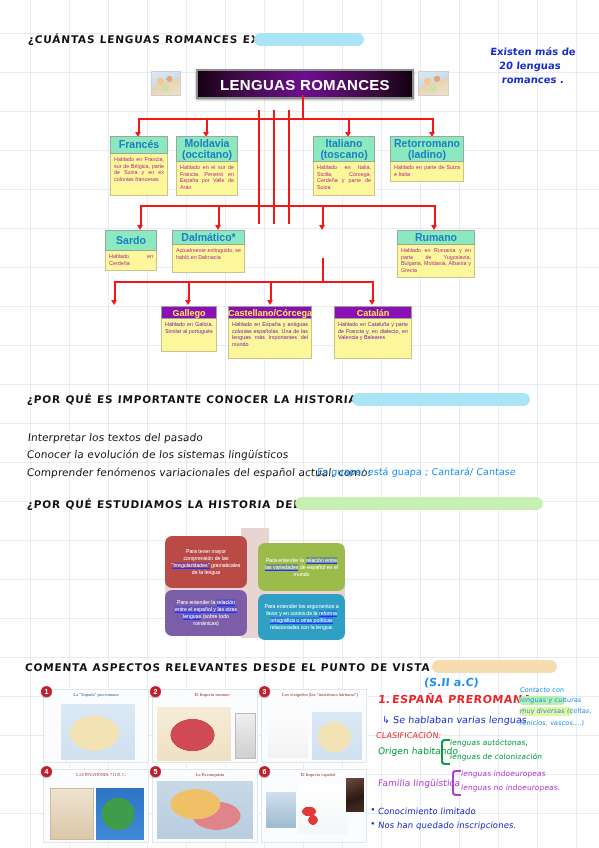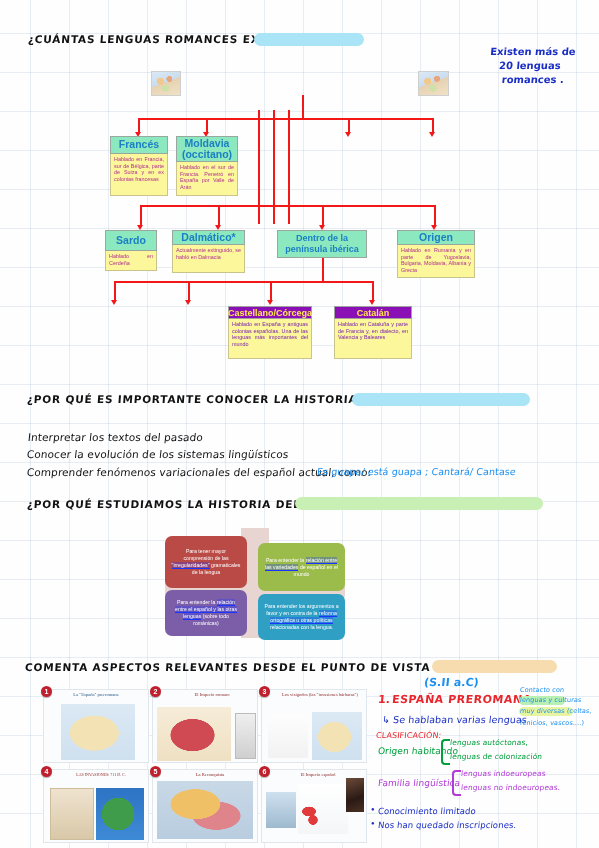--- a/index.html
+++ b/index.html
@@ -143,20 +143,21 @@
   <div class="hl" style="left:254px;top:33px;width:110px;background:#a9e4f7;"></div>
 
   <div class="abs dkblue-ink" style="left:489px;top:45px;font-family:'DejaVu Sans',sans-serif;font-size:10px;font-weight:bold;line-height:14px;transform:skewX(-5deg);">
     <div>Existen más de</div>
     <div style="margin-left:10px">20 lenguas</div>
     <div style="margin-left:14px">romances .</div>
   </div>
 
   <div class="abs mapthumb" style="left:151px;top:71px;width:28px;height:23px;"></div>
   <div class="abs mapthumb" style="left:418px;top:71px;width:29px;height:23px;"></div>
+  <div class="abs titlebox" style="left:196px;top:69px;width:214px;height:26px;">LENGUAS ROMANCES</div>
 
   <div class="ln" style="left:302px;top:95px;width:2px;height:24px;"></div>
 
   <div class="ln" style="left:138px;top:118px;width:296px;height:2px;"></div>
 
   <div class="ln" style="left:138px;top:118px;width:2px;height:16px;"></div>
   <div class="arw" style="left:135px;top:132px;"></div>
   <div class="ln" style="left:206px;top:118px;width:2px;height:16px;"></div>
   <div class="arw" style="left:203px;top:132px;"></div>
   <div class="ln" style="left:348px;top:118px;width:2px;height:16px;"></div>
@@ -189,37 +190,46 @@
   <div class="arw" style="left:369px;top:300px;"></div>
 
   <div class="node" style="left:110px;top:136px;width:58px;">
     <div class="head" style="height:18px;display:flex;align-items:center;justify-content:center">Francés</div>
     <div class="body" style="height:42px">Hablado en Francia, sur de Bélgica, parte de Suiza y en ex colonias francesas</div>
   </div>
   <div class="node" style="left:176px;top:136px;width:62px;">
     <div class="head" style="height:26px;display:flex;align-items:center;justify-content:center">Moldavia (occitano)</div>
     <div class="body" style="height:34px">Hablado en el sur de Francia. Penetró en España por Valle de Arán</div>
   </div>
+  <div class="node" style="left:313px;top:136px;width:62px;">
+    <div class="head" style="height:26px;display:flex;align-items:center;justify-content:center">Italiano (toscano)</div>
+    <div class="body" style="height:34px">Hablado en Italia, Sicilia, Córcega, Cerdeña y parte de Suiza</div>
+  </div>
+  <div class="node" style="left:390px;top:136px;width:74px;">
+    <div class="head" style="height:26px;display:flex;align-items:center;justify-content:center">Retorromano (ladino)</div>
+    <div class="body" style="height:20px">Hablado en parte de Suiza e Italia</div>
+  </div>
 
   <div class="node" style="left:105px;top:230px;width:52px;">
     <div class="head" style="height:21px;display:flex;align-items:center;justify-content:center">Sardo</div>
     <div class="body" style="height:20px">Hablado en Cerdeña</div>
   </div>
   <div class="node" style="left:172px;top:230px;width:73px;">
     <div class="head" style="height:15px;display:flex;align-items:center;justify-content:center">Dalmático*</div>
     <div class="body" style="height:28px">Actualmente extinguido, se habló en Dalmacia</div>
   </div>
-  <div class="node plain" style="left:277px;top:230px;width:90px;">
-    <div class="head" style="height:28px;display:flex;align-items:center;justify-content:center;font-size:9px;line-height:11px">Dentro de la península ibérica</div>
-  </div>
   <div class="node" style="left:397px;top:230px;width:78px;">
-    <div class="head" style="height:15px;display:flex;align-items:center;justify-content:center">Origen</div>
+    <div class="head" style="height:15px;display:flex;align-items:center;justify-content:center">Rumano</div>
     <div class="body" style="height:33px">Hablado en Rumania y en parte de Yugoslavia, Bulgaria, Moldavia, Albania y Grecia</div>
   </div>
 
+  <div class="node" style="left:161px;top:306px;width:56px;">
+    <div class="head purple" style="height:13px;display:flex;align-items:center;justify-content:center">Gallego</div>
+    <div class="body violet" style="height:33px">Hablado en Galicia. Similar al portugués</div>
+  </div>
   <div class="node" style="left:228px;top:306px;width:84px;">
     <div class="head purple" style="height:13px;display:flex;align-items:center;justify-content:center">Castellano/Córcega</div>
     <div class="body violet" style="height:40px">Hablado en España y antiguas colonias españolas. Una de las lenguas más importantes del mundo</div>
   </div>
   <div class="node" style="left:334px;top:306px;width:78px;">
     <div class="head purple" style="height:13px;display:flex;align-items:center;justify-content:center">Catalán</div>
     <div class="body violet" style="height:40px">Hablado en Cataluña y parte de Francia y, en dialecto, en Valencia y Baleares</div>
   </div>
 
   <div class="abs hw hw-q" style="left:27px;top:393px;">¿POR QUÉ ES IMPORTANTE CONOCER LA HISTORIA DE LA LENGUA?</div>

